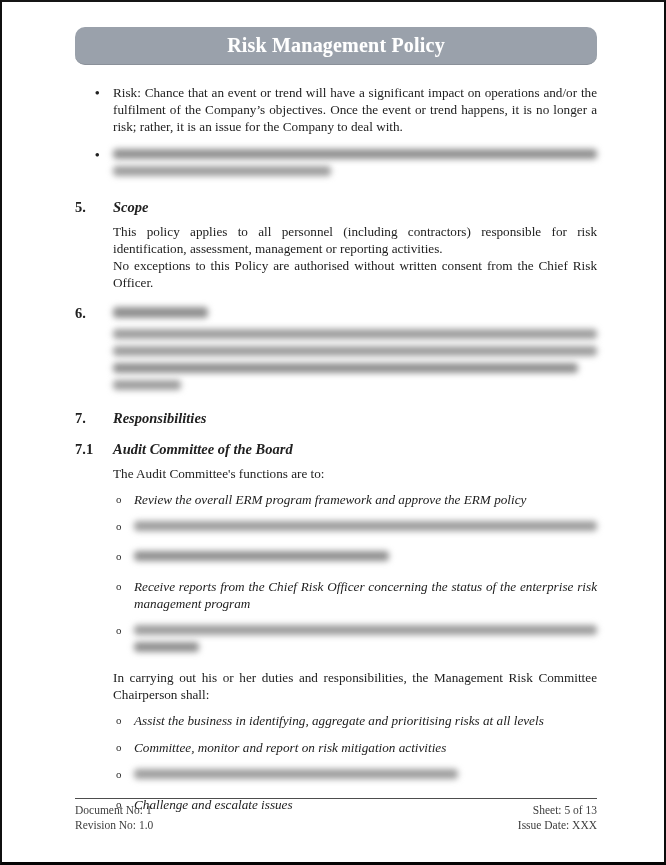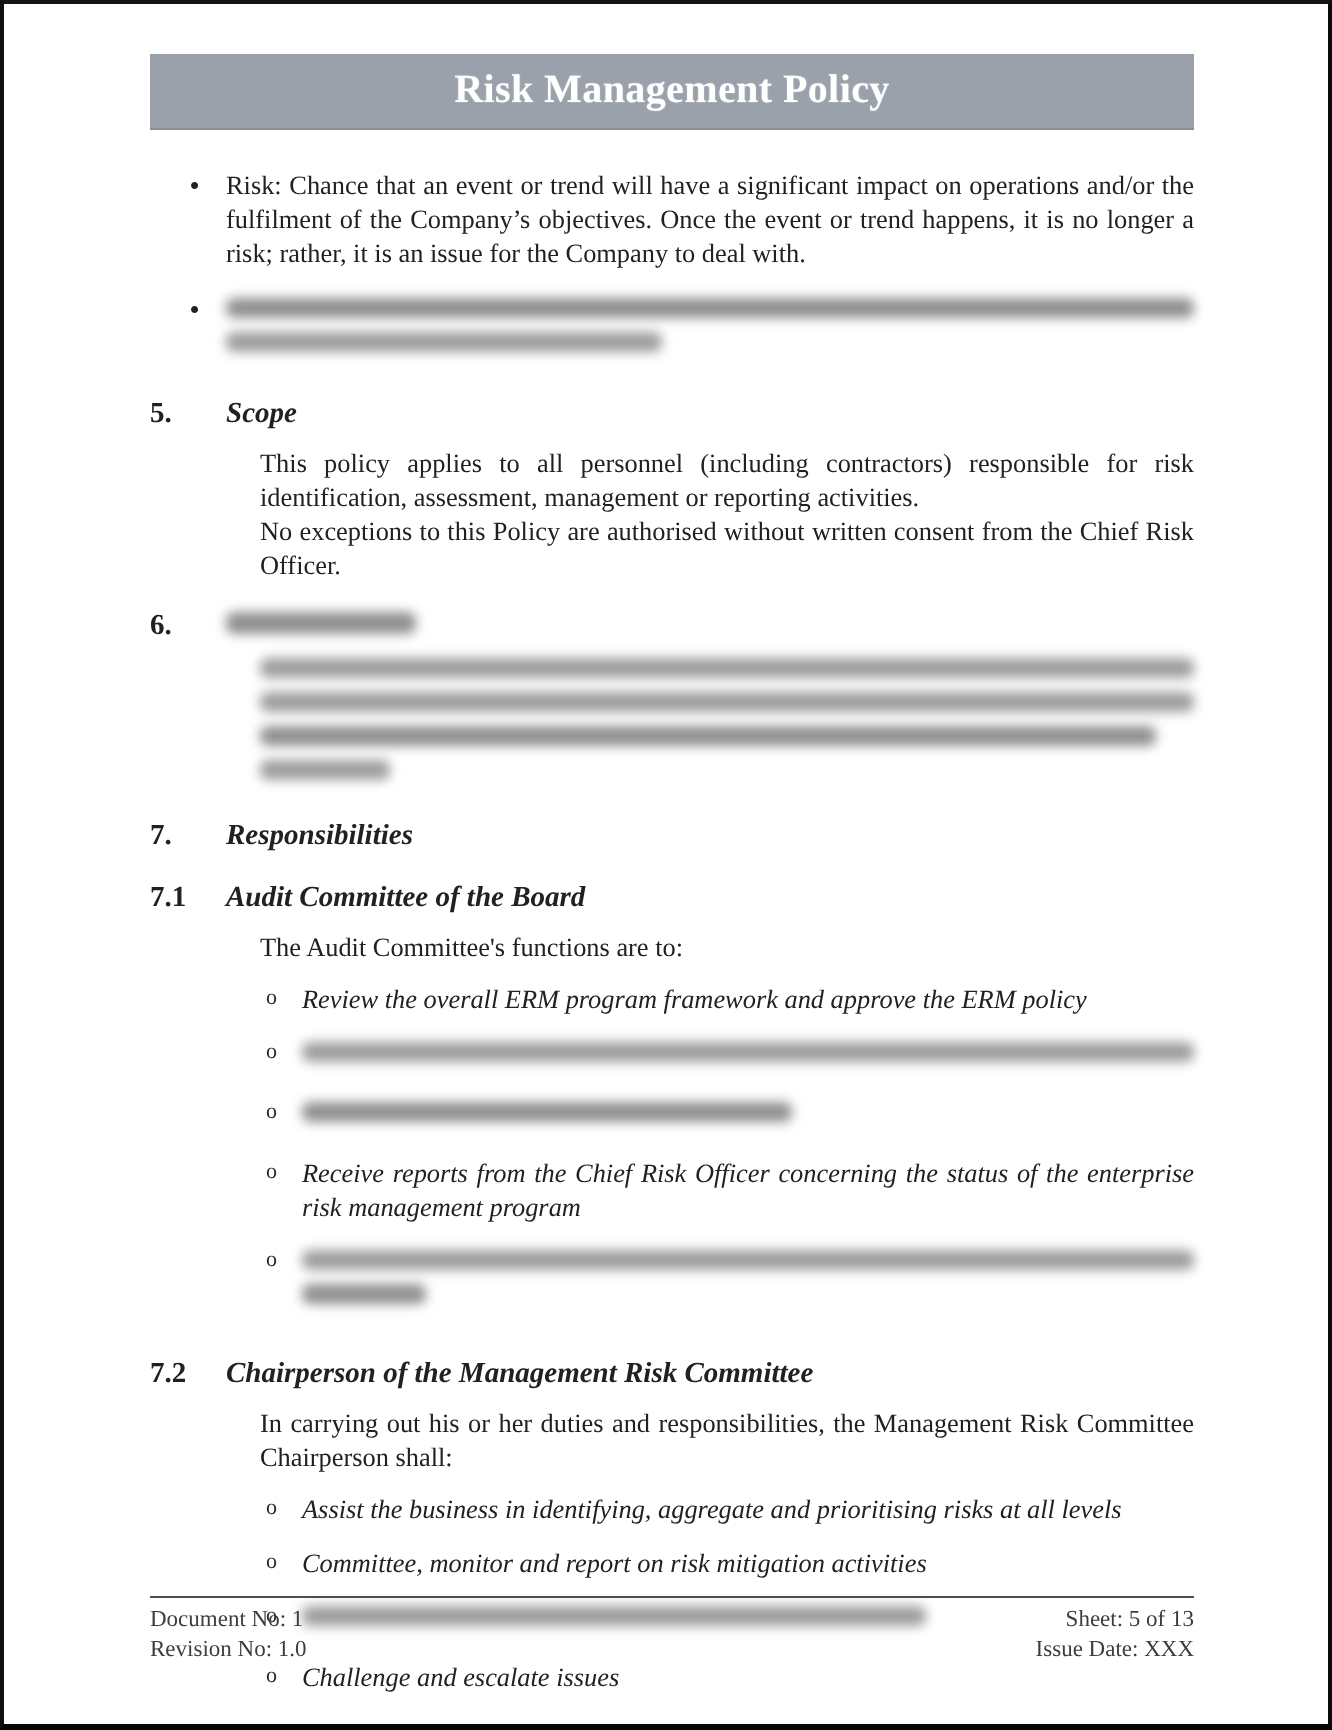--- a/index.html
+++ b/index.html
@@ -47,21 +47,21 @@
     background: #9d9d9d;
     border-radius: 4px;
     filter: blur(3px);
     margin: 5px 0 7px 0;
   }
   .rline.dark { background: #8f8f8f; }
 
   .section-head { display: flex; align-items: baseline; margin-top: 16px; }
   .sec-num { width: 38px; flex: none; font-weight: bold; font-size: 14.5px; }
   .sec-title { font-weight: bold; font-size: 14.5px; flex: 1; font-style: italic; }
-  .sec-body { margin-left: 55px; margin-top: 7px; }
+  .sec-body { margin-left: 38px; margin-top: 7px; }
   .sec-body p { font-size: 13.2px; line-height: 17px; text-align: justify; }
 
   .obullets { margin-left: 38px; margin-top: 9px; }
   .obullet { display: flex; padding-left: 3px; margin-bottom: 10px; }
   .omarker { width: 18px; flex: none; font-size: 11px; line-height: 17px; color: #2a2a2a; }
   .otext { flex: 1; font-size: 13.2px; line-height: 17px; text-align: justify; font-style: italic; }
 
   .redacted-title { width: 95px; margin: 0; height: 11px; }
   .sp6 { margin-top: 14px; }
   .sp7 { margin-top: 20px; }
@@ -87,21 +87,21 @@
   .footer-center { flex: 1; text-align: center; }
   .footer-right { width: 170px; text-align: right; }
 </style>
 </head>
 <body>
 
 <div class="page-frame"></div>
 
 <div class="content">
 
-  <div class="banner" style="background: rgb(154, 161, 171);">
+  <div class="banner" style="background: rgb(154, 161, 171); border-radius: 10px;">
     <span>Risk Management Policy</span>
   </div>
 
   <div class="def-list">
     <div class="def-item">
       <span class="def-marker">•</span>
       <span class="def-body"><b class="def-term">Risk:</b> <span>Chance that an event or trend will have a significant impact on operations and/or the fulfilment of the Company’s objectives. Once the event or trend happens, it is no longer a risk; rather, it is an issue for the Company to deal with.</span></span>
     </div>
     <div class="def-item">
       <span class="def-marker">•</span>
@@ -169,24 +169,20 @@
       <div class="obullet">
         <span class="omarker">o</span>
         <span class="otext">
           <div class="rline" style="width:100%; margin-top:3px;"></div>
           <div class="rline dark" style="width:14%;"></div>
         </span>
       </div>
     </div>
   </div>
 
-  <div class="section-head sp72">
-    <span class="sec-num">7.2</span>
-    <span class="sec-title">Chairperson of the Management Risk Committee</span>
-  </div>
   <div class="sec-body">
     <p>In carrying out his or her duties and responsibilities, the Management Risk Committee Chairperson shall:</p>
     <div class="obullets" style="margin-left:0;">
       <div class="obullet">
         <span class="omarker">o</span>
         <span class="otext">Assist the business in identifying, aggregate and prioritising risks at all levels</span>
       </div>
       <div class="obullet">
         <span class="omarker">o</span>
         <span class="otext">Committee, monitor and report on risk mitigation activities</span>

